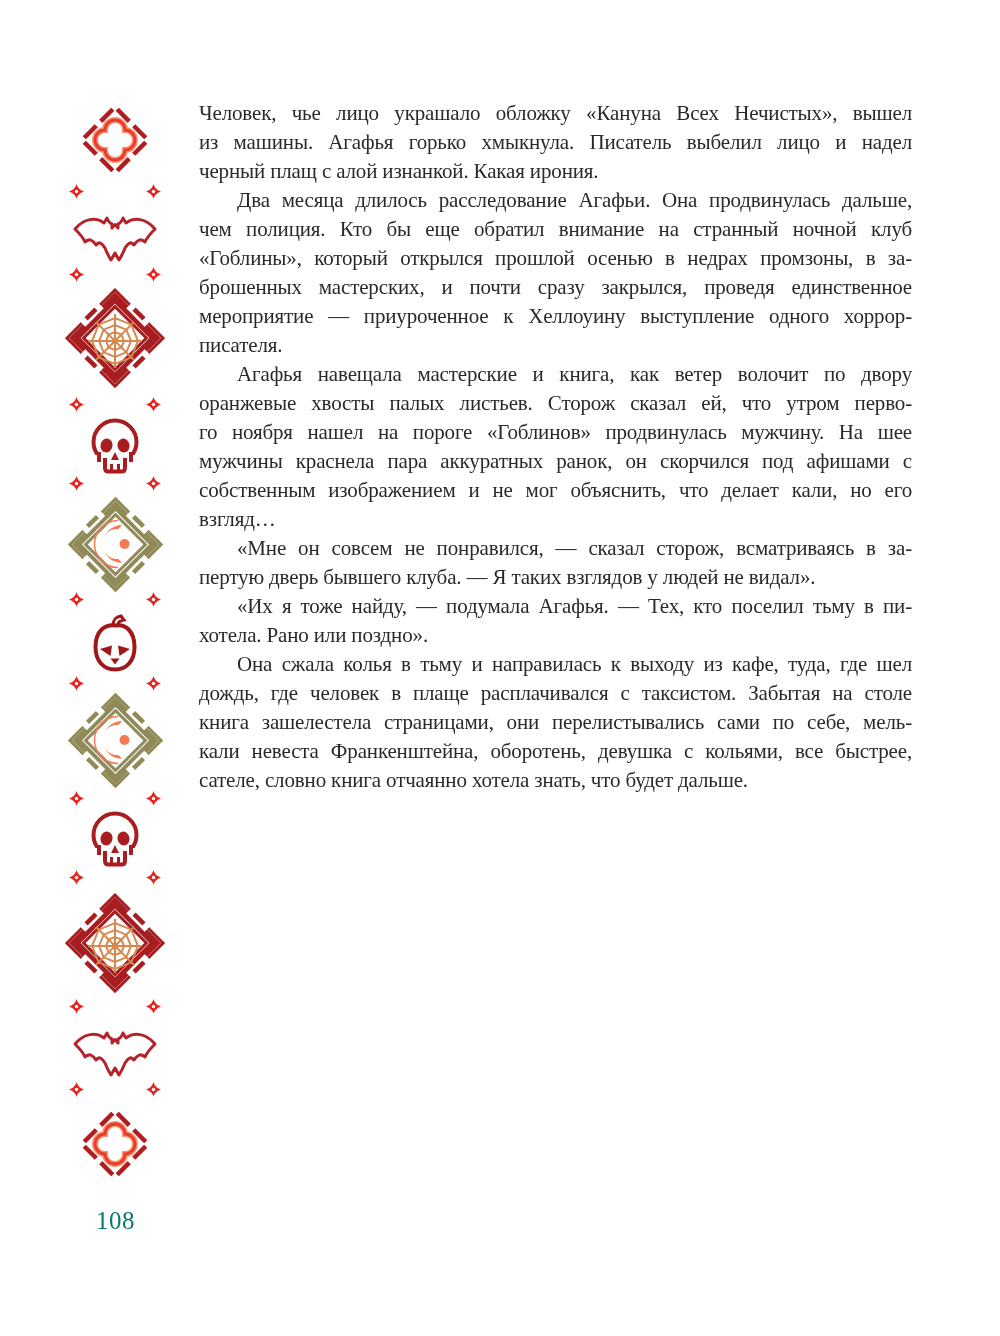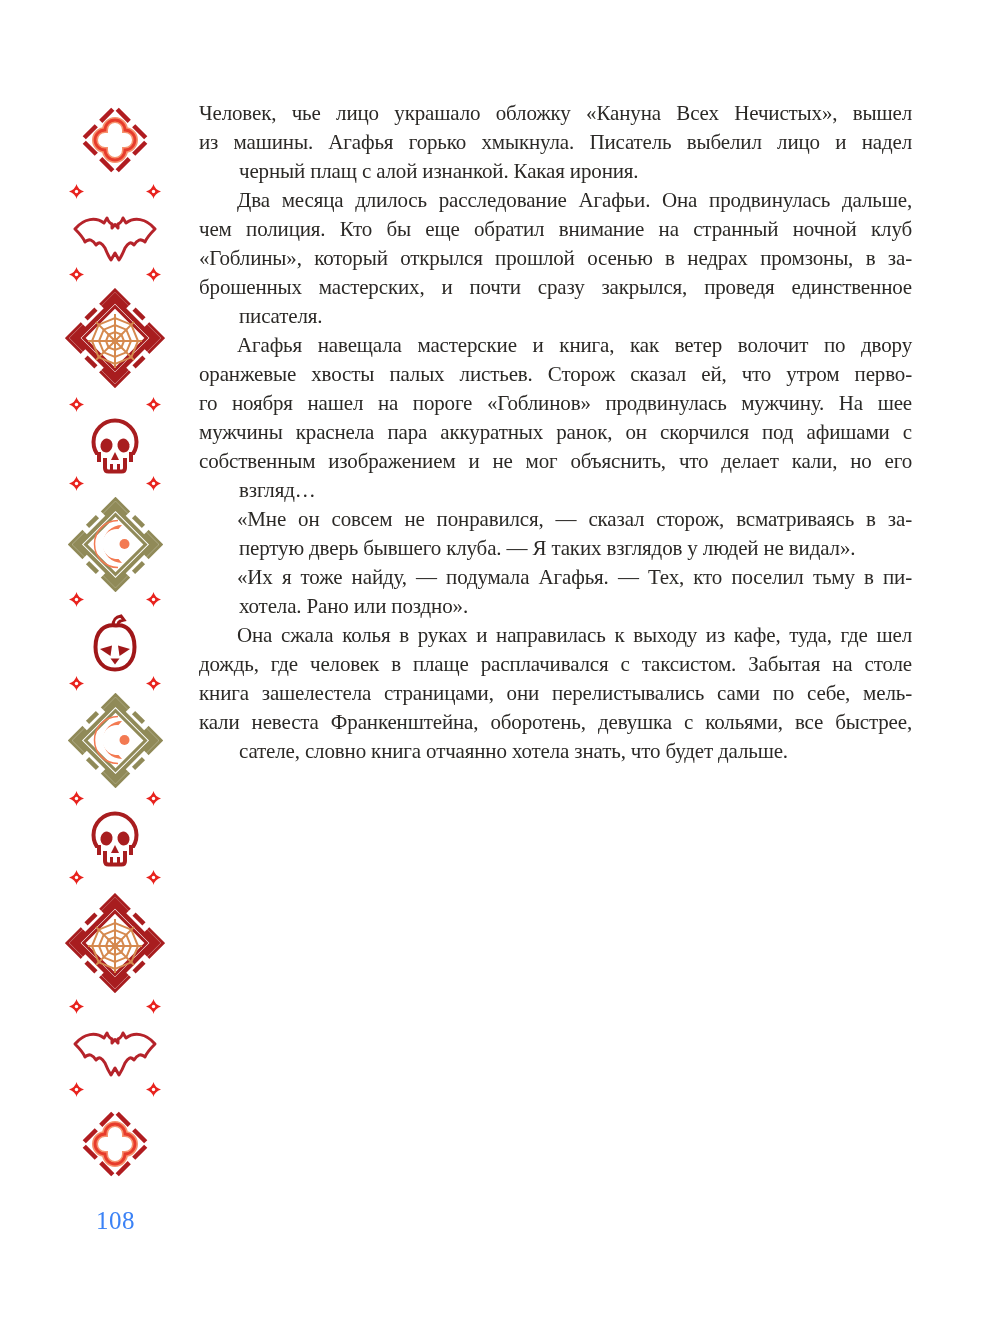--- a/index.html
+++ b/index.html
@@ -10,26 +10,26 @@
   }
   .page{position:absolute;inset:0;background:#fff;padding-left:24px;}
   
   .textblock{
     position:absolute;left:199px;top:99px;width:713px;
     color:var(--text,#2b2926);
     font-size:21px;line-height:29px;letter-spacing:-0.15px;
   }
   .para{margin:0;}
   .line{text-align:justify;text-align-last:justify;}
-  .line.last{text-align-last:left;margin-left:40px;}
+  .line.last{text-align-last:left;}
   .line.indent{text-indent:38px;}
   
   .pagenum{
     position:absolute;left:96px;top:1207px;
-    font-size:25px;color:#3b82f6;letter-spacing:0.5px;
+    font-size:25px;color:#0f766e;letter-spacing:0.5px;
   }
   
   #ornament-column{position:absolute;inset:0;pointer-events:none;}
   .orn{position:absolute;}
   .orn svg{display:block;width:100%;height:100%;}
   
   .st-dark   {stroke:var(--dark-red);fill:none;}
   .fl-dark   {fill:var(--dark-red);stroke:none;}
   .st-dark2  {stroke:var(--pumpkin-red);fill:none;}
   .fl-dark2  {fill:var(--pumpkin-red);stroke:none;}
@@ -338,40 +338,41 @@
       <div class="para">
         <div class="line">Человек, чье лицо украшало обложку «Кануна Всех Нечистых», вышел</div>
         <div class="line">из машины. Агафья горько хмыкнула. Писатель выбелил лицо и надел</div>
         <div class="line last">черный плащ с алой изнанкой. Какая ирония.</div>
       </div>
       <div class="para">
         <div class="line indent">Два месяца длилось расследование Агафьи. Она продвинулась дальше,</div>
         <div class="line">чем полиция. Кто бы еще обратил внимание на странный ночной клуб</div>
         <div class="line">«Гоблины», который открылся прошлой осенью в недрах промзоны, в за-</div>
         <div class="line">брошенных мастерских, и почти сразу закрылся, проведя единственное</div>
+        <div class="line">мероприятие — приуроченное к Хеллоуину выступление одного хоррор-</div>
         <div class="line last">писателя.</div>
       </div>
       <div class="para">
         <div class="line indent">Агафья навещала мастерские и книга, как ветер волочит по двору</div>
         <div class="line">оранжевые хвосты палых листьев. Сторож сказал ей, что утром перво-</div>
         <div class="line">го ноября нашел на пороге «Гоблинов» продвинулась мужчину. На шее</div>
         <div class="line">мужчины краснела пара аккуратных ранок, он скорчился под афишами с</div>
         <div class="line">собственным изображением и не мог объяснить, что делает кали, но его</div>
         <div class="line last">взгляд…</div>
       </div>
       <div class="para">
         <div class="line indent">«Мне он совсем не понравился, — сказал сторож, всматриваясь в за-</div>
         <div class="line last">пертую дверь бывшего клуба. — Я таких взглядов у людей не видал».</div>
       </div>
       <div class="para">
         <div class="line indent">«Их я тоже найду, — подумала Агафья. — Тех, кто поселил тьму в пи-</div>
         <div class="line last">хотела. Рано или поздно».</div>
       </div>
       <div class="para">
-        <div class="line indent">Она сжала колья в руках и направилась к выходу из кафе, туда, где шел</div>
+        <div class="line indent">Она сжала колья в тьму и направилась к выходу из кафе, туда, где шел</div>
         <div class="line">дождь, где человек в плаще расплачивался с таксистом. Забытая на столе</div>
         <div class="line">книга зашелестела страницами, они перелистывались сами по себе, мель-</div>
         <div class="line">кали невеста Франкенштейна, оборотень, девушка с кольями, все быстрее,</div>
         <div class="line last">сателе, словно книга отчаянно хотела знать, что будет дальше.</div>
       </div>
     </div>
   <div class="pagenum">108</div>
 </div>
 
 </body></html>

